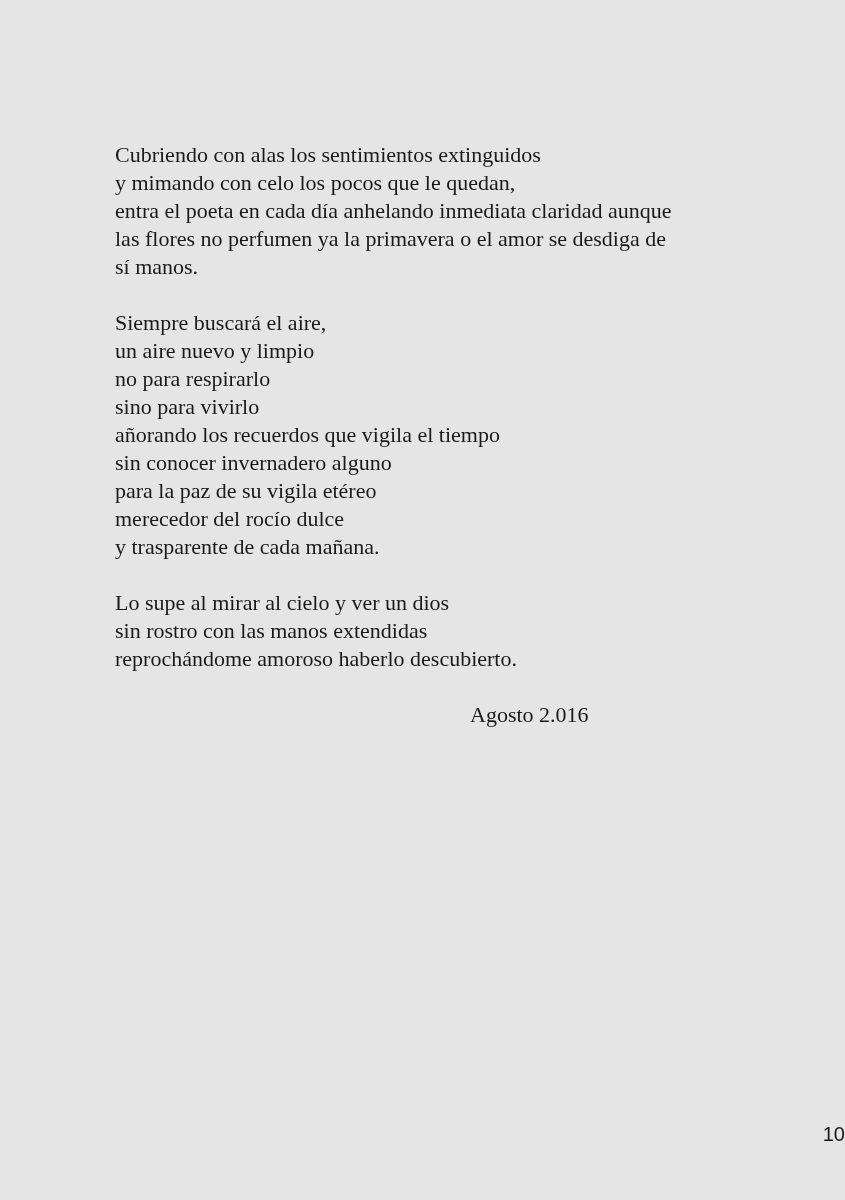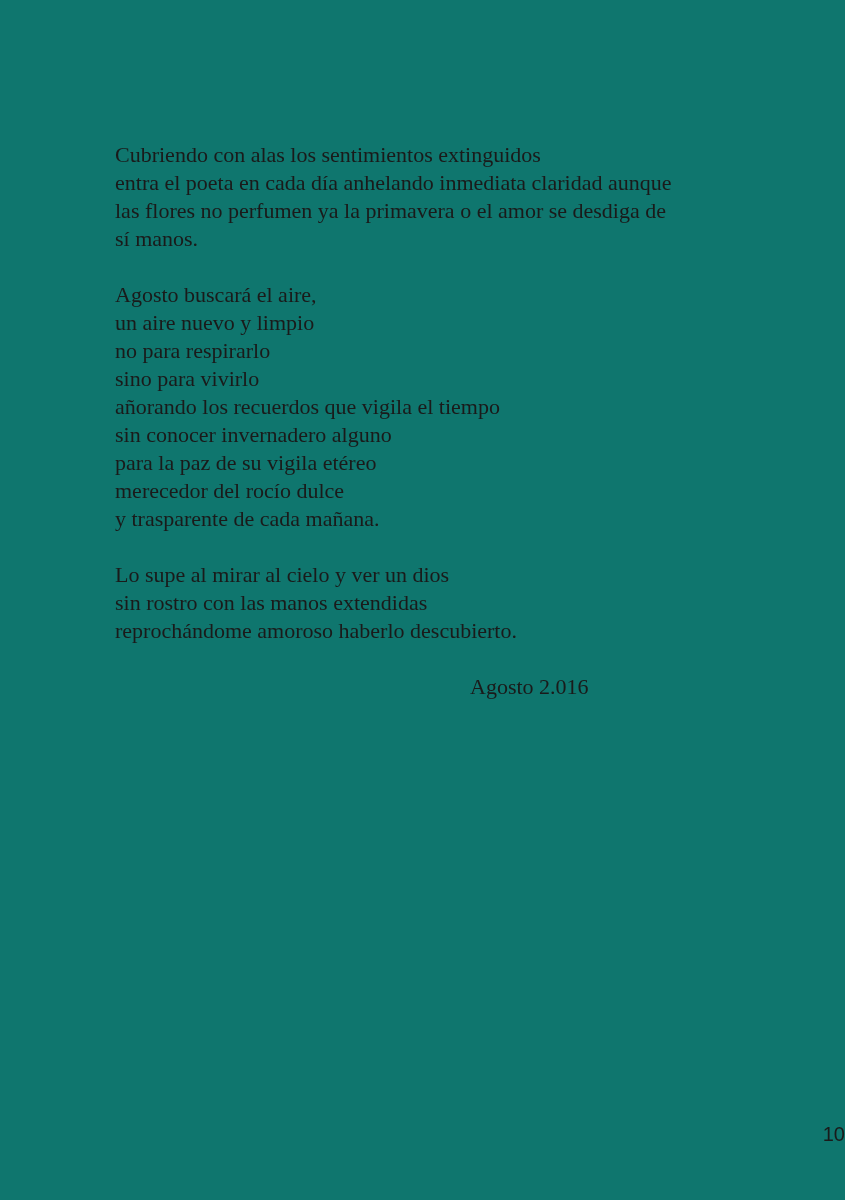--- a/index.html
+++ b/index.html
@@ -3,21 +3,21 @@
 <meta charset="utf-8">
 <style>
   * { margin: 0; padding: 0; box-sizing: border-box; }
   html, body {
     background: #ffffff;
   }
   .page {
     position: relative;
     width: 845px;
     height: 1200px;
-    background: #0f766e;
+    background: #e5e5e5;
     overflow: hidden;
     font-family: "Liberation Serif", "DejaVu Serif", serif;
     color: #1a1a1a;
   }
   .poem {
     position: absolute;
     top: 141px;
     left: 115px;
     right: 112px;
     font-size: 22px;
@@ -43,27 +43,28 @@
 </style>
 </head>
 <body>
 
 <div class="page">
 
   <div class="poem">
 
     <div class="stanza">
       <div class="line">Cubriendo con alas los sentimientos extinguidos</div>
+      <div class="line">y mimando con celo los pocos que le quedan,</div>
       <div class="line">entra el poeta en cada día anhelando inmediata claridad aunque</div>
       <div class="line">las flores no perfumen ya la primavera o el amor se desdiga de</div>
       <div class="line">sí manos.</div>
     </div>
 
     <div class="stanza">
-      <div class="line">Agosto buscará el aire,</div>
+      <div class="line">Siempre buscará el aire,</div>
       <div class="line">un aire nuevo y limpio</div>
       <div class="line">no para respirarlo</div>
       <div class="line">sino para vivirlo</div>
       <div class="line">añorando los recuerdos que vigila el tiempo</div>
       <div class="line">sin conocer invernadero alguno</div>
       <div class="line">para la paz de su vigila etéreo</div>
       <div class="line">merecedor del rocío dulce</div>
       <div class="line">y trasparente de cada mañana.</div>
     </div>
 

